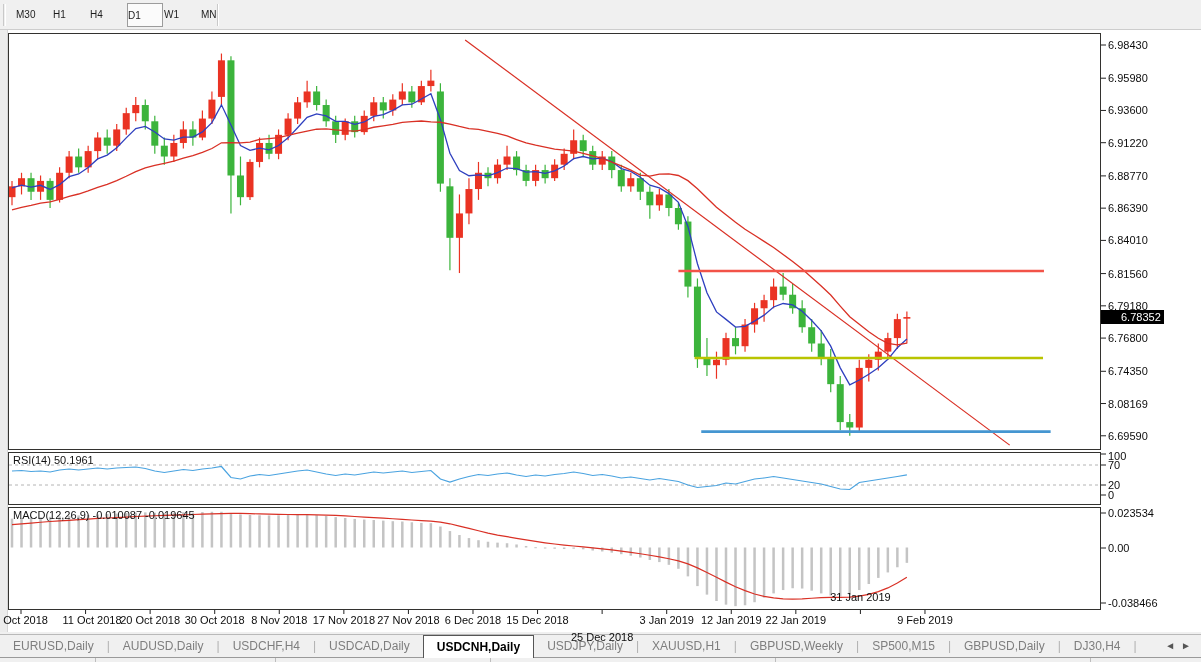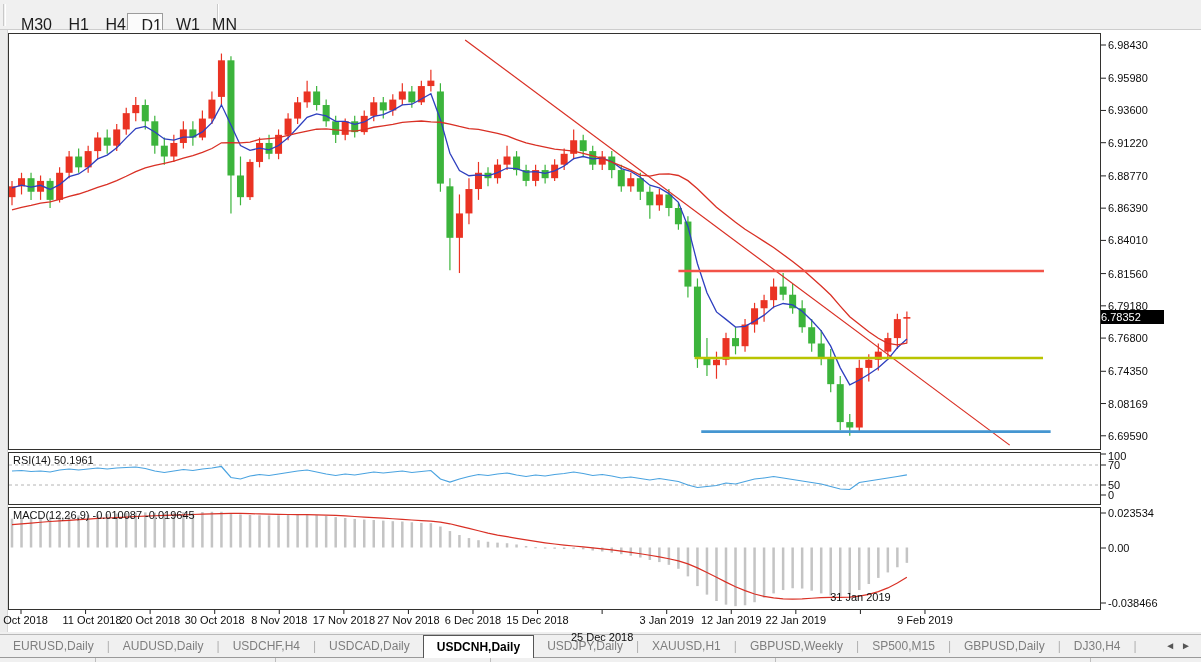--- a/index.html
+++ b/index.html
@@ -5,22 +5,22 @@
   * { margin:0; padding:0; box-sizing:border-box; }
   html,body { width:1201px; height:662px; background:#f0f0f0; overflow:hidden;
               font-family:"Liberation Sans","DejaVu Sans",sans-serif; }
   #stage { position:absolute; left:0; top:0; width:1201px; height:662px; background:#f0f0f0; }
 
   
   #toolbar { position:absolute; left:0; top:0; width:1201px; height:30px; background:#f0f0f0;
              border-bottom:1px solid #cdcdcd; }
   #tb-grip { position:absolute; left:3px; top:4px; width:3px; height:22px;
              border-left:1px solid #c9c9c9; border-right:1px solid #ffffff; }
-  .tf-btn { position:absolute; top:13px; height:24px; width:36px; line-height:24px; text-align:right;
-            font-size:16px; color:#1d1d1d; cursor:default; }
+  .tf-btn { position:absolute; top:3px; height:24px; width:36px; line-height:24px; text-align:left;
+            font-size:10px; color:#1d1d1d; cursor:default; }
   .tf-btn.active { background:#fbfbfb; border:1px solid #9c9c9c; }
   #tb-sep { position:absolute; left:217px; top:4px; width:2px; height:22px;
             border-left:1px solid #c9c9c9; border-right:1px solid #ffffff; }
 
   
   #gutter { position:absolute; left:0; top:30px; width:8px; height:602px; background:#ececec;
             border-right:1px solid #d6d6d6; }
   #content-bg { position:absolute; left:8px; top:30px; width:1193px; height:602px; background:#ffffff; }
 
   
@@ -34,21 +34,21 @@
   .chart-title { position:absolute; left:14px; top:36px; font-size:12px; color:#111; white-space:nowrap; }
   .chart-title .tri { display:inline-block; font-size:9px; vertical-align:1px; margin-right:5px; color:#222; }
   .ind-label { position:absolute; left:13px; font-size:11px; color:#111; white-space:nowrap; }
   #rsi-label  { top:454px; }
   #macd-label { top:509px; }
 
   .axis-lab { position:absolute; left:1108px; font-size:11px; color:#0c0c0c; white-space:nowrap; }
   .date-lab { position:absolute; top:614px; font-size:11px; color:#0c0c0c; white-space:nowrap;
               transform:translateX(-50%); }
   #price-tag { position:absolute; left:1101px; width:63px; height:14px; background:#000;
-               color:#fff; font-size:11px; line-height:14px; padding-left:0; }
+               color:#fff; font-size:11px; line-height:14px; padding-left:20px; }
 
   
   #tabbar { position:absolute; left:0; top:634px; width:1201px; height:24px; background:#f0f0f0;
             border-top:1px solid #b9b9b9; border-bottom:1px solid #9a9a9a; }
   .tab { position:relative; display:inline-block; height:22px; line-height:22px; padding:0 13px;
          font-size:12px; color:#7e7e7e; cursor:default; vertical-align:top; }
   .tab.active { background:#ffffff; color:#000; font-weight:700;
                 border:1px solid #555; border-bottom:none; height:23px; }
   .tab-sep { display:inline-block; color:#b0b0b0; font-size:12px; line-height:22px; vertical-align:top; }
   #tab-arrows { position:absolute; right:4px; top:0; height:22px; line-height:22px;
@@ -459,21 +459,21 @@
     <div class="axis-lab" style="left: 1108px; top: 202.142px;">6.86390</div>
     <div class="axis-lab" style="left: 1108px; top: 234.391px;">6.84010</div>
     <div class="axis-lab" style="left: 1108px; top: 267.589px;">6.81560</div>
     <div class="axis-lab" style="left: 1108px; top: 299.837px;">6.79180</div>
     <div class="axis-lab" style="left: 1108px; top: 332.087px;">6.76800</div>
     <div class="axis-lab" style="left: 1108px; top: 365.284px;">6.74350</div>
     <div class="axis-lab" style="left: 1108px; top: 397.533px;">8.08169</div>
     <div class="axis-lab" style="left: 1108px; top: 429.782px;">6.69590</div>
     <div class="axis-lab" style="left: 1108px; top: 450px;">100</div>
     <div class="axis-lab" style="left: 1108px; top: 459px;">70</div>
-    <div class="axis-lab" style="left: 1108px; top: 479px;">50</div>
+    <div class="axis-lab" style="left: 1108px; top: 479px;">20</div>
     <div class="axis-lab" style="left: 1108px; top: 489px;">0</div>
     <div class="axis-lab" style="left: 1108px; top: 507px;">0.023534</div>
     <div class="axis-lab" style="left: 1108px; top: 542px;">0.00</div>
     <div class="axis-lab" style="left: 1108px; top: 597px;">-0.038466</div>
     <div class="date-lab" style="left: 21px; top: 614px;">2 Oct 2018</div>
     <div class="date-lab" style="left: 92px; top: 614px;">11 Oct 2018</div>
     <div class="date-lab" style="left: 150.14px; top: 614px;">20 Oct 2018</div>
     <div class="date-lab" style="left: 214.71px; top: 614px;">30 Oct 2018</div>
     <div class="date-lab" style="left: 279.28px; top: 614px;">8 Nov 2018</div>
     <div class="date-lab" style="left: 343.85px; top: 614px;">17 Nov 2018</div>

